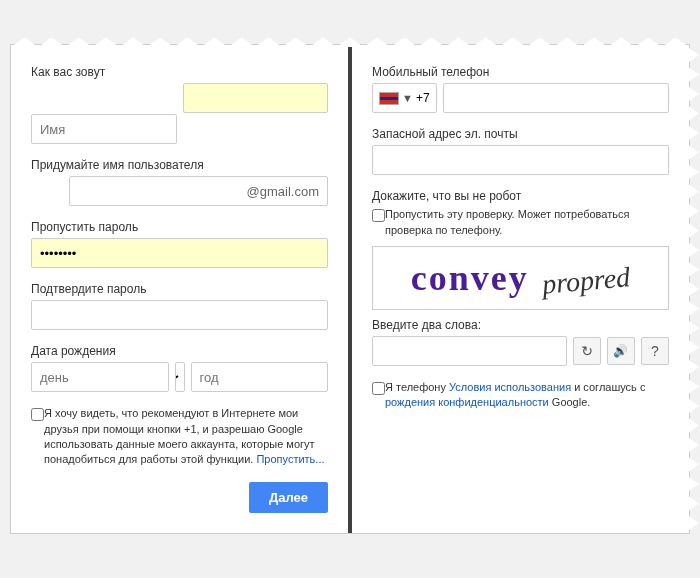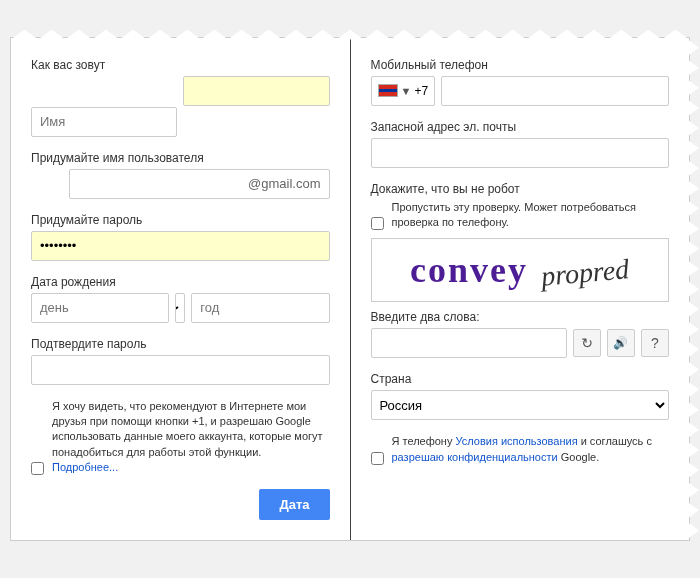--- a/index.html
+++ b/index.html
@@ -26,21 +26,21 @@
       position: absolute;
       top: -8px;
       left: 0; right: 0;
       height: 10px;
       background: white;
       clip-path: polygon(0% 100%, 2% 0%, 4% 100%, 6% 0%, 8% 100%, 10% 0%, 12% 100%, 14% 0%, 16% 100%, 18% 0%, 20% 100%, 22% 0%, 24% 100%, 26% 0%, 28% 100%, 30% 0%, 32% 100%, 34% 0%, 36% 100%, 38% 0%, 40% 100%, 42% 0%, 44% 100%, 46% 0%, 48% 100%, 50% 0%, 52% 100%, 54% 0%, 56% 100%, 58% 0%, 60% 100%, 62% 0%, 64% 100%, 66% 0%, 68% 100%, 70% 0%, 72% 100%, 74% 0%, 76% 100%, 78% 0%, 80% 100%, 82% 0%, 84% 100%, 86% 0%, 88% 100%, 90% 0%, 92% 100%, 94% 0%, 96% 100%, 98% 0%, 100% 100%);
     }
     .left-panel {
       flex: 1;
       padding: 20px 20px 20px 20px;
-      border-right: 1px solid #404040;
+      border-right: 4px solid #404040;
     }
     .right-panel {
       flex: 1;
       padding: 20px 20px 18px 20px;
     }
     .field-group {
       margin-bottom: 14px;
     }
     .field-label {
       font-size: 12px;
@@ -106,22 +106,21 @@
       height: 30px;
       background: white;
       width: 100%;
       -webkit-appearance: auto;
     }
     .gender-select {
       width: 100%;
     }
     .checkbox-row {
       display: flex;
-      align-items: flex-end;
-      gap: 8px;
+      align-items: flex-start;
       margin-bottom: 14px;
     }
     .checkbox-row input[type="checkbox"] {
       margin-top: 2px;
       flex-shrink: 0;
     }
     .checkbox-text {
       font-size: 11px;
       color: #333;
       line-height: 1.4;
@@ -250,22 +249,27 @@
 
     <div class="field-group">
       <label class="field-label">Придумайте имя пользователя</label>
       <div class="gmail-wrapper">
         <input type="text" style="">
         <span class="gmail-suffix">@gmail.com</span>
       </div>
     </div>
 
     <div class="field-group">
-      <label class="field-label">Придумайте пароль</label>
+      <label class="field-label">Пропустить пароль</label>
       <input type="password" value="12345678" style="background: rgb(255, 255, 204); width: 100%;">
+    </div>
+
+    <div class="field-group">
+      <label class="field-label">Подтвердите пароль</label>
+      <input type="password" style="width: 100%;">
     </div>
 
     <div class="field-group">
       <label class="field-label">Дата рождения</label>
       <div class="birth-row">
         <input type="text" class="birth-day" placeholder="день" style="">
         <select class="birth-month">
           <option>месяц</option>
           <option>Январь</option>
           <option>Февраль</option>
@@ -277,36 +281,31 @@
           <option>Август</option>
           <option>Сентябрь</option>
           <option>Октябрь</option>
           <option>Ноябрь</option>
           <option>Декабрь</option>
         </select>
         <input type="text" class="birth-year" placeholder="год" style="">
       </div>
     </div>
 
-    <div class="field-group">
-      <label class="field-label">Подтвердите пароль</label>
-      <input type="password" style="width: 100%;">
-    </div>
-
 
     <div class="checkbox-row">
       <input type="checkbox" style="">
       <span class="checkbox-text">
         <span>Я хочу видеть, что рекомендуют в Интернете мои друзья при помощи кнопки +1, и разрешаю Google использовать данные моего аккаунта, которые могут понадобиться для работы этой функции.</span>
-        <span class="link-blue">Подробнее...</span>
+        <span class="link-blue">Пропустить...</span>
       </span>
     </div>
 
     <div class="button-row">
-      <button class="btn-next">Дата</button>
+      <button class="btn-next">Далее</button>
     </div>
   </div>
 
   <div class="right-panel">
 
     <div class="field-group">
       <label class="field-label">Мобильный телефон</label>
       <div class="phone-row">
         <div class="flag-prefix">
           <div class="flag"></div>
@@ -341,37 +340,27 @@
         </div>
         <div class="icon-btn">
           <span style="font-size:12px;">🔊</span>
         </div>
         <div class="icon-btn">
           <span>?</span>
         </div>
       </div>
     </div>
 
-    <div class="field-group">
-      <label class="field-label">Страна</label>
-      <select class="country-select">
-        <option>Россия</option>
-        <option>США</option>
-        <option>Германия</option>
-        <option>Франция</option>
-        <option>Другая</option>
-      </select>
-    </div>
 
     <div class="checkbox-row">
       <input type="checkbox" style="">
       <span class="checkbox-text">
         <span>Я телефону</span>
         <span class="link-blue">Условия использования</span>
         <span> и соглашусь с </span>
-        <span class="link-blue">разрешаю конфиденциальности</span>
+        <span class="link-blue">рождения конфиденциальности</span>
         <span> Google.</span>
       </span>
     </div>
   </div>
 
   <div class="torn-right"></div>
 </div>
 
 </body></html>

